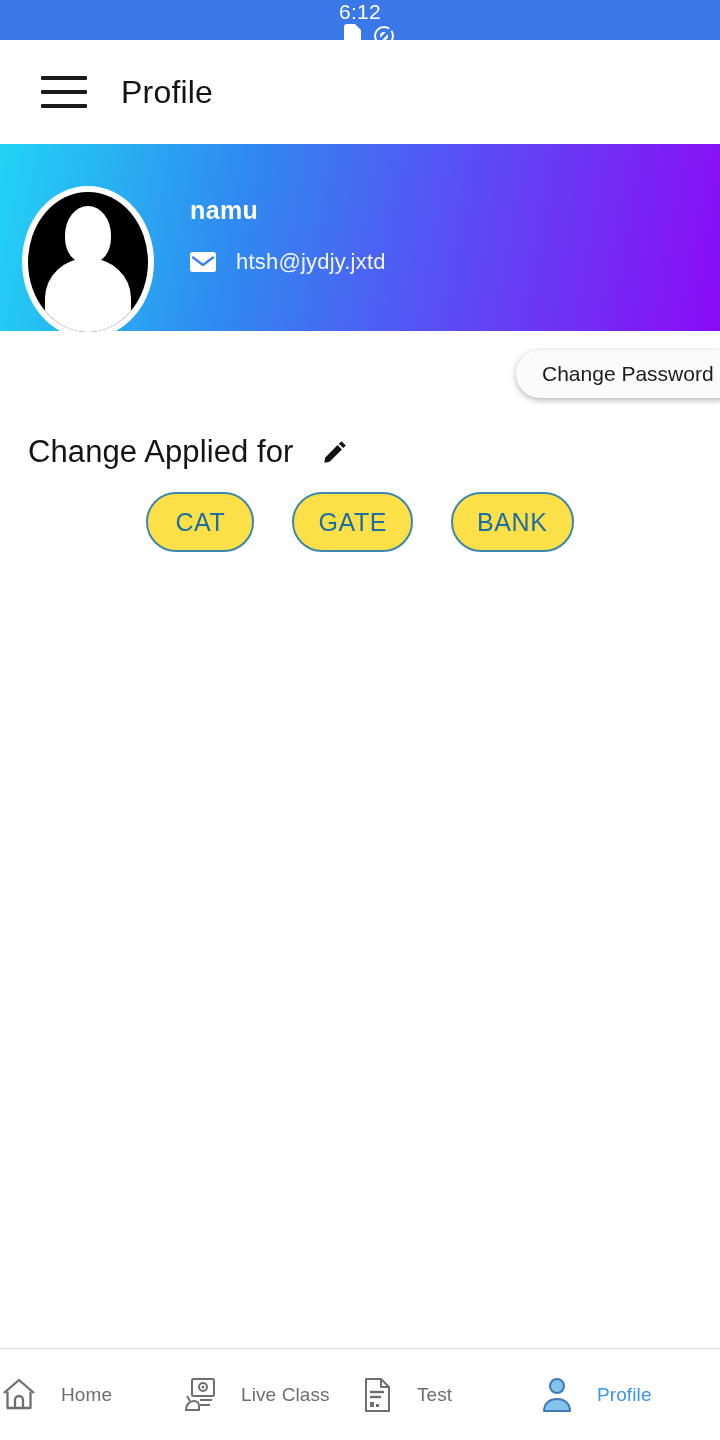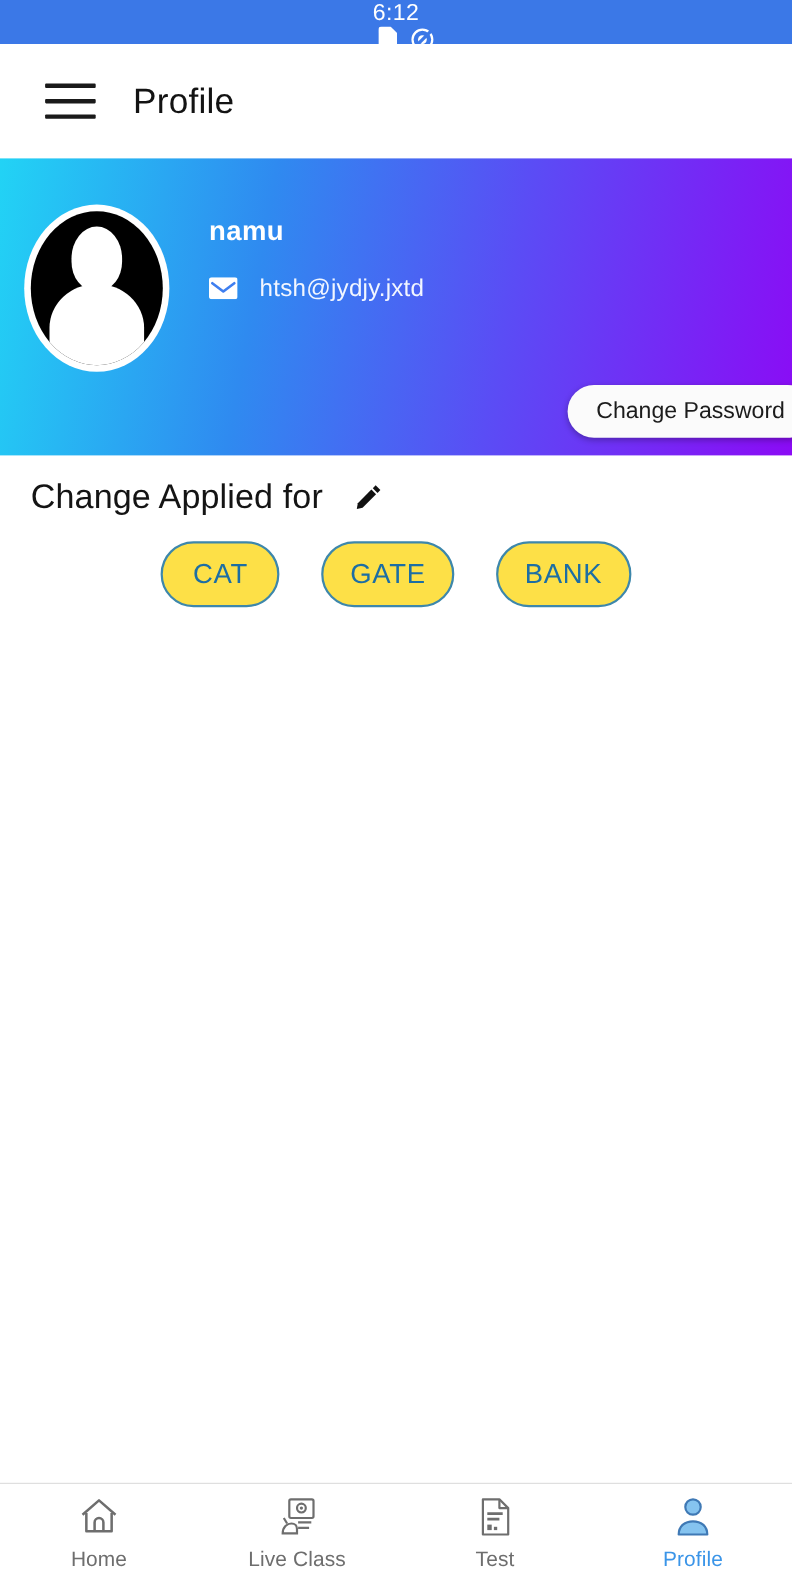--- a/index.html
+++ b/index.html
@@ -34,21 +34,21 @@
     cursor:pointer;
   }
   .hamburger span{ display:block; height:4px; background:#1a1a1a; border-radius:1px; }
   .appbar-title{
     margin-left:34px; font-size:32px; color:#131313; font-weight:400;
     letter-spacing:.2px;
   }
 
   
   .profile-header{
-    position:absolute; top:144px; left:0; width:720px; height:270px;
+    position:absolute; top:144px; left:0; width:720px; height:187px;
     background:linear-gradient(100deg,#22d3f5 0%, #2f8af0 33%, #5a4df5 63%, #8b0bf5 100%);
   }
   .avatar{
     position:absolute; left:22px; top:42px;
     width:132px; height:152px; border-radius:50%;
     background:#ffffff;
     display:flex; align-items:center; justify-content:center;
   }
   .avatar-inner{
     width:120px; height:140px; border-radius:50%; background:#000;
@@ -104,22 +104,22 @@
     cursor:pointer;
   }
 
   
   .bottomnav{
     position:absolute; left:0; bottom:0; width:720px; height:92px;
     background:#fff; border-top:1.5px solid #dcdcdc;
     display:flex;
   }
   .nav-item{
-    flex:1; display:flex; flex-direction:column;
-    align-items:center; justify-content:center; gap:9px;
+    flex:1; display:flex; flex-direction:row;
+    align-items:center; justify-content:flex-start; gap:23px;
     cursor:pointer;
   }
   .nav-ico{ height:40px; display:flex; align-items:center; justify-content:center; }
   .nav-label{ font-size:19px; color:#6e6e6e; letter-spacing:.1px; }
   .nav-item.active .nav-label{ color:#3b95e8; }
 </style>
 </head>
 <body>
 
 <div class="phone">

